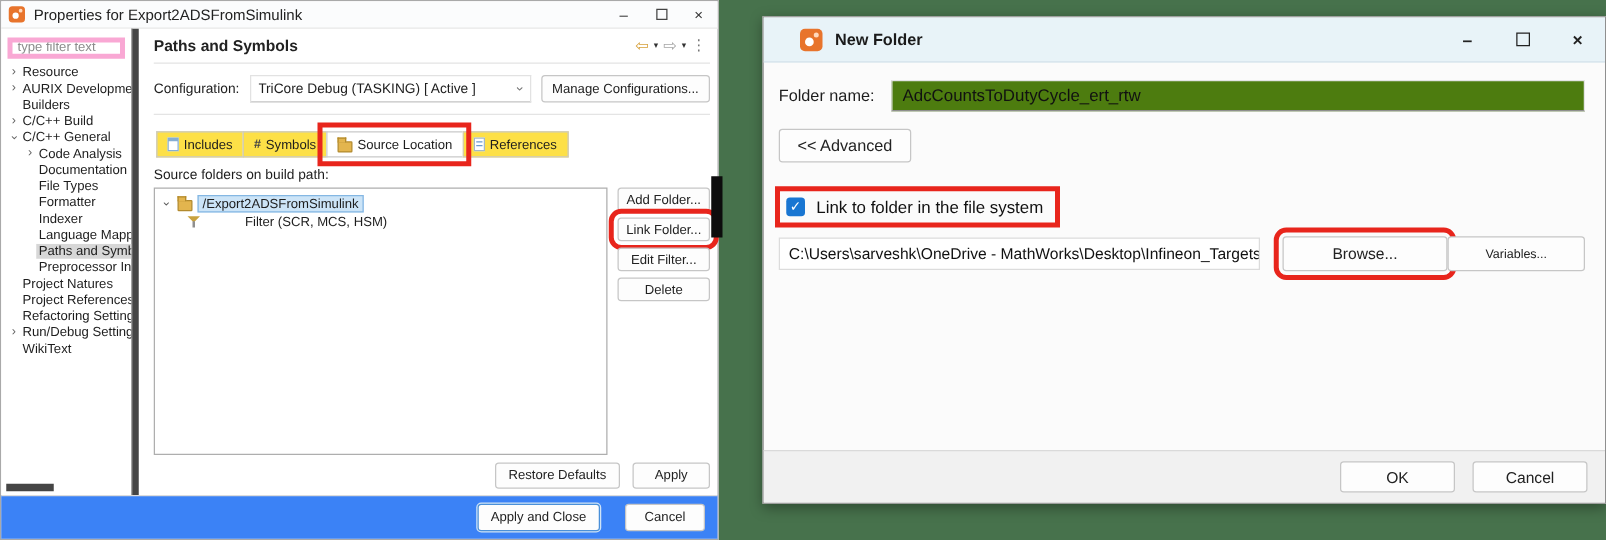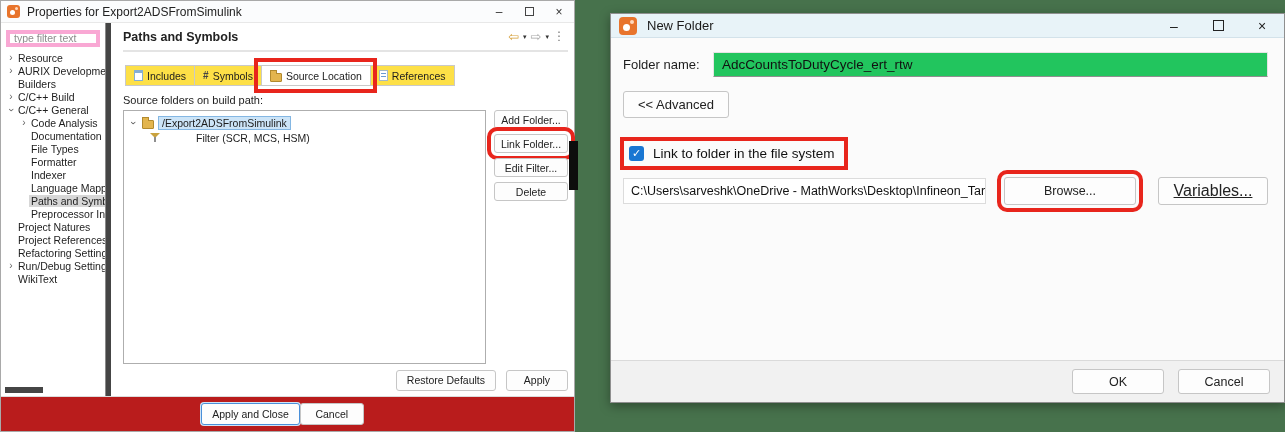--- a/index.html
+++ b/index.html
@@ -85,54 +85,54 @@
   .funnel{position:relative;width:10px;height:11px;flex:0 0 auto;}
   .funnel::before{content:"";position:absolute;top:1px;left:0;border-left:5px solid transparent;border-right:5px solid transparent;border-top:5px solid #c9a23e;}
   .funnel::after{content:"";position:absolute;top:5px;left:4px;width:2px;height:5px;background:#8f8f8f;}
 
   .side-btn-col{width:74px;flex:0 0 auto;display:flex;flex-direction:column;align-items:stretch;gap:5px;margin-left:8px;padding-top:0px;}
   .side-btn{height:19px;font-size:10.5px;}
 
   .main-footer{height:32px;display:flex;align-items:center;justify-content:flex-end;gap:10px;flex:0 0 auto;}
   .mf-btn{height:21px;font-size:10.5px;padding:0 10px;min-width:62px;}
 
-  .bottombar{height:35px;flex:0 0 auto;background:#b91c1c;border-top:1px solid #dcdcdc;
-             display:flex;align-items:center;justify-content:center;gap:0;padding-right:10px;}
+  .bottombar{height:35px;flex:0 0 auto;background:#3b82f6;border-top:1px solid #dcdcdc;
+             display:flex;align-items:center;justify-content:flex-end;gap:20px;padding-right:10px;}
   .bb-btn{height:22px;font-size:10.5px;padding:0 10px;min-width:64px;}
   .bb-btn.focused{border:1px solid #4a90d9;box-shadow:0 0 0 1px #cfe3f6;}
 
   .edge-mark{position:absolute;left:569px;top:141px;width:9px;height:49px;background:#0d0d0d;z-index:40;}
 
   
   .win-right{position:absolute;left:610px;top:13px;width:675px;height:390px;background:#fbfbfb;
              border:1px solid #8f8f8f;display:flex;flex-direction:column;box-shadow:0 3px 10px rgba(0,0,0,.35);}
-  .titlebar2{height:24px;background:#e8f3f8;border-bottom:1px solid #d3e2ea;display:flex;align-items:center;padding-left:8px;flex:0 0 auto;}
+  .titlebar2{height:36px;background:#e8f3f8;border-bottom:1px solid #d3e2ea;display:flex;align-items:center;padding-left:29px;flex:0 0 auto;font-weight:bold;}
   .applogo2{width:18px;height:18px;border-radius:4px;background:#e8742c;position:relative;flex:0 0 auto;}
   .applogo2::before{content:"";position:absolute;left:4px;top:7px;width:7px;height:7px;border-radius:50%;background:#fff;}
   .applogo2::after{content:"";position:absolute;right:3px;top:3px;width:4px;height:4px;border-radius:50%;background:#ffd9bd;}
   .titletext2{font-size:13px;margin-left:10px;color:#1a1a1a;}
   .wctrl2{margin-left:auto;display:flex;align-items:center;height:100%;}
   .wbtn2{width:44px;height:100%;display:flex;align-items:center;justify-content:center;font-size:14px;color:#222;}
   .maxbox2{width:11px;height:11px;border:1.5px solid #222;display:inline-block;}
 
   .rw-body{flex:1 1 auto;position:relative;padding:12px 16px 0 12px;}
   .fn-row{display:flex;align-items:center;margin-top:2px;}
   .fn-label{width:90px;font-size:13px;flex:0 0 auto;}
-  .fn-input{flex:1 1 auto;height:25px;background:#22c55e;border:1px solid #e4e4e4;border-bottom:1px solid #8f8f8f;
+  .fn-input{flex:1 1 auto;height:25px;background:#4d7c0f;border:1px solid #e4e4e4;border-bottom:1px solid #8f8f8f;
             font-size:13.5px;padding:0 8px;color:#111;font-family:"Liberation Sans",sans-serif;}
   .adv-btn{margin-top:14px;height:27px;font-size:13px;padding:0 14px;}
   .chk-row{margin-top:26px;margin-left:4px;display:inline-flex;align-items:center;gap:9px;padding:2px 6px 2px 2px;}
   .checkbox{width:15px;height:15px;border-radius:3px;background:var(--checkbox);display:flex;align-items:center;justify-content:center;
             color:#fff;font-size:11px;flex:0 0 auto;}
   .chk-label{font-size:13.5px;color:#111;white-space:nowrap;}
   .path-row{margin-top:14px;display:flex;align-items:center;}
   .path-field{flex:1 1 auto;height:26px;line-height:24px;background:#fff;border:1px solid #dcdcdc;
               font-size:12.5px;padding:0 7px;white-space:nowrap;overflow:hidden;min-width:0;color:#111;}
   .browse-btn{width:132px;height:28px;font-size:12.5px;margin-left:18px;flex:0 0 auto;}
-  .vars-btn{width:110px;height:28px;font-size:16px;margin-left:22px;flex:0 0 auto;text-decoration:underline;}
+  .vars-btn{width:110px;height:28px;font-size:10px;flex:0 0 auto;}
   .rw-footer{height:42px;flex:0 0 auto;background:#f1f1f1;border-top:1px solid #dadada;
              display:flex;align-items:center;justify-content:flex-end;gap:14px;padding-right:14px;}
   .rw-btn{width:92px;height:25px;font-size:12.5px;}
 </style>
 </head>
 <body>
 
 <div class="win-left">
   <div class="titlebar">
     <span class="applogo"></span>
@@ -252,20 +252,28 @@
         <span class="navicons">
           <span class="nav back">⇦</span>
           <span class="nav caret">▾</span>
           <span class="nav fwd">⇨</span>
           <span class="nav caret">▾</span>
           <span class="nav dots">⋮</span>
         </span>
       </div>
       <div class="hline"></div>
 
+      <div class="config-row">
+        <span class="config-label">Configuration:</span>
+        <div class="combo">
+          <span class="combo-val">TriCore Debug (TASKING)  [ Active ]</span>
+          <span class="combo-chev">›</span>
+        </div>
+        <button class="btn manage-btn">Manage Configurations...</button>
+      </div>
       <div class="hline"></div>
 
       <div class="tabs-row">
         <div class="tab">
           <span class="ic ic-file"></span>
           <span>Includes</span>
         </div>
         <div class="tab">
           <span class="ic ic-hash">#</span>
           <span>Symbols</span>

